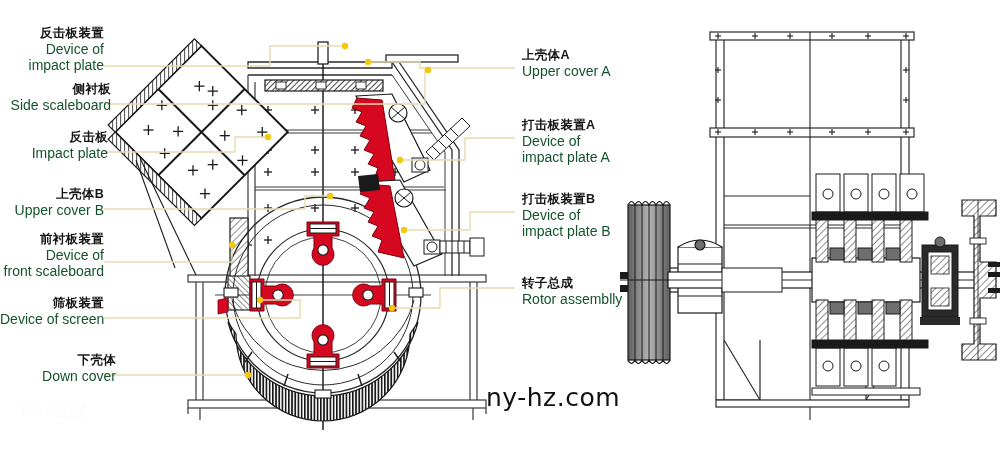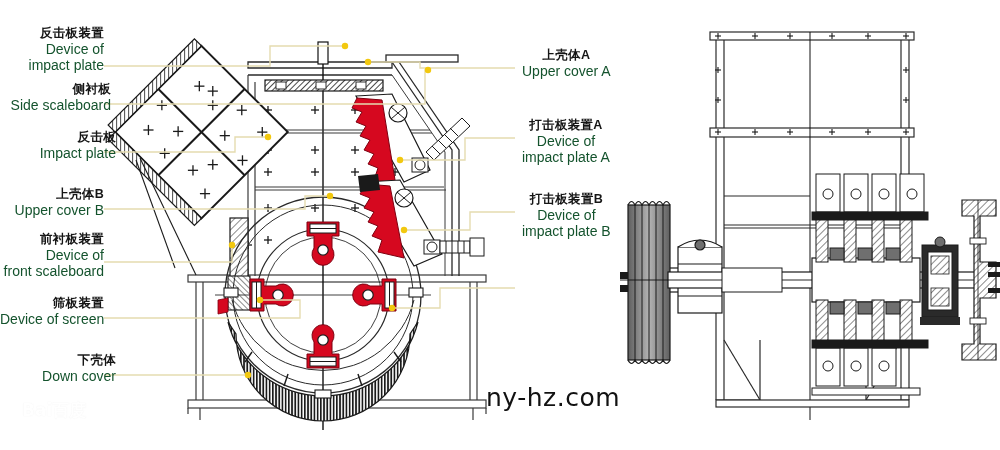--- a/index.html
+++ b/index.html
@@ -8,21 +8,21 @@
     width:1000px;height:450px;overflow:hidden;position:relative;
     font-family:"Liberation Sans","DejaVu Sans",sans-serif;
     color:#1a1a1a;
   }
   #stage{position:absolute;left:0;top:0;width:864px;height:450px;}
   svg.layer{position:absolute;left:0;top:0;width:1000px;height:450px;overflow:visible;}
   .lbl{position:absolute;white-space:nowrap;line-height:1.16;}
   .lbl .cn{font-size:12.5px;font-weight:700;letter-spacing:.3px;color:#161616;}
   .lbl .en{font-size:14px;font-weight:400;color:#14532d;}
   .lbl.right-al{text-align:right;}
-  .lbl.left-al{text-align:center;}
+  .lbl.left-al{text-align:left;}
   #watermark{
     position:absolute;left:486px;top:383px;
     font-size:25px;font-weight:400;color:#111;
     font-family:"DejaVu Sans","Liberation Sans",sans-serif;
     letter-spacing:.5px;
   }
   #baidu-wm{
     position:absolute;left:22px;top:396px;width:104px;height:28px;
     opacity:.55;
   }
@@ -454,21 +454,21 @@
     <div class="cn">反击板装置</div>
     <div class="en">Device of</div>
     <div class="en">impact plate</div>
   </div>
 
   <div class="lbl right-al" style="left:0;top:82px;width:104px;margin-left:7px;">
     <div class="cn">侧衬板</div>
     <div class="en">Side scaleboard</div>
   </div>
 
-  <div class="lbl right-al" style="left:12px;top:130px;width:104px;">
+  <div class="lbl right-al" style="left:4px;top:130px;width:104px;">
     <div class="cn">反击板</div>
     <div class="en">Impact plate</div>
   </div>
 
   <div class="lbl right-al" style="left:0;top:187px;width:104px;">
     <div class="cn">上壳体B</div>
     <div class="en">Upper cover B</div>
   </div>
 
   <div class="lbl right-al" style="left:0;top:232px;width:104px;">
@@ -497,20 +497,24 @@
     <div class="en">Device of</div>
     <div class="en">impact plate A</div>
   </div>
 
   <div class="lbl left-al" style="left:522px;top:192px;">
     <div class="cn">打击板装置B</div>
     <div class="en">Device of</div>
     <div class="en">impact plate B</div>
   </div>
 
+  <div class="lbl left-al" style="left:522px;top:276px;">
+    <div class="cn">转子总成</div>
+    <div class="en">Rotor assemblly</div>
+  </div>
 
   <div id="watermark">ny-hz.com</div>
 
   <div id="baidu-wm">
     <span class="bd-txt">Bai百度</span>
   </div>
 
 </div>
 
 </body></html>

